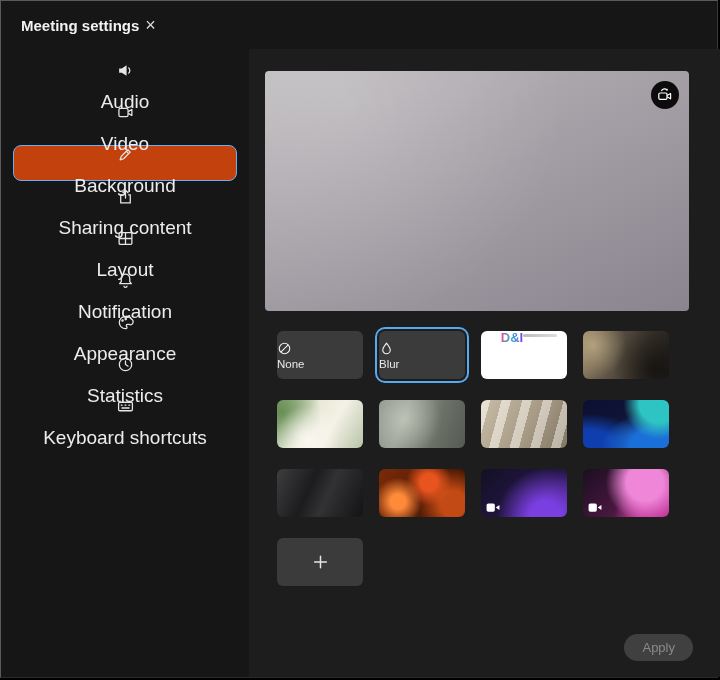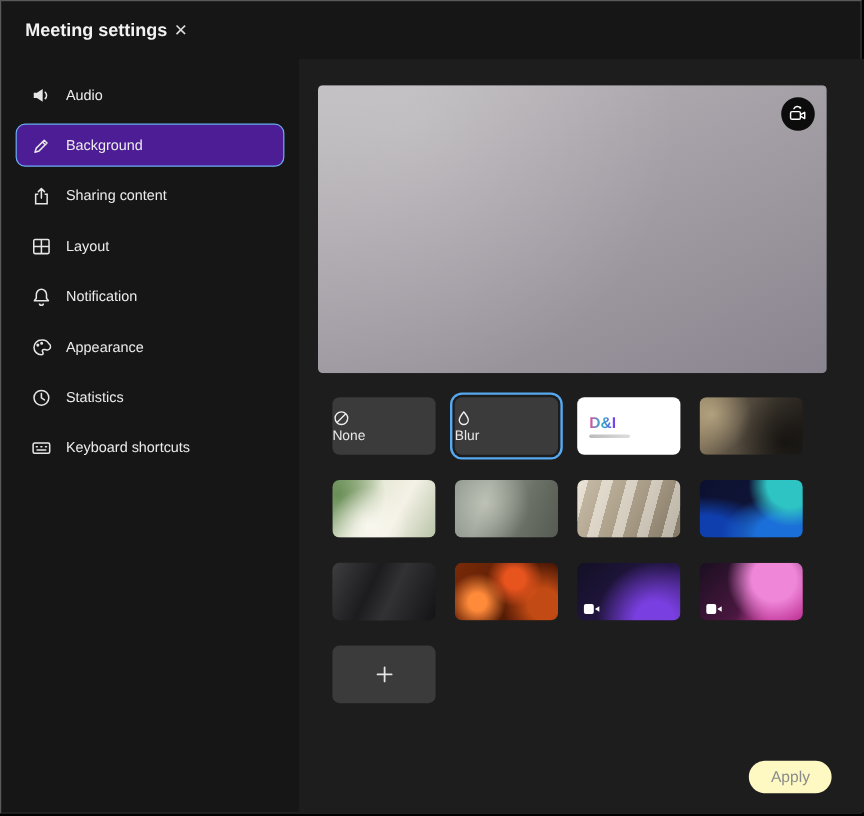--- a/index.html
+++ b/index.html
@@ -4,43 +4,43 @@
 <style>
   html,body{margin:0;padding:0;background:#000;}
   body{width:720px;height:680px;font-family:"Liberation Sans",sans-serif;color:#e8e8e8;overflow:hidden;}
   .window{position:relative;width:718px;height:678px;background:#161616;border:1px solid #5a5a5a;border-bottom-color:#2a2a2a;border-right-color:#3a3a3a;box-sizing:border-box;display:flex;flex-direction:column;}
   .titlebar{height:48px;display:flex;align-items:center;justify-content:flex-start;padding:0 20px;flex:0 0 auto;}
   .title{font-size:15px;font-weight:700;color:#f2f2f2;}
   .close-btn{font-size:18px;color:#dcdcdc;cursor:pointer;line-height:1;padding:2px 6px;background:none;border:none;}
   .body{flex:1;display:flex;min-height:0;}
   
   .sidebar{width:248px;flex:0 0 auto;padding-top:6px;box-sizing:border-box;}
-  .side-item{height:36px;margin:6px 12px;display:flex;align-items:center;gap:12px;padding:0 12px;border-radius:8px;border:1px solid transparent;cursor:pointer;font-size:12px;color:#ececec;box-sizing:border-box;}
-  .side-item.selected{background:#4c1d95;border-color:#6aaef5;}
+  .side-item{height:36px;margin:6px 12px;display:flex;align-items:center;gap:12px;padding:0 12px;border-radius:8px;border:1px solid transparent;cursor:pointer;font-size:19px;color:#ececec;box-sizing:border-box;flex-direction:column;}
+  .side-item.selected{background:#c2410c;border-color:#6aaef5;}
   .icon{width:17px;height:17px;display:inline-flex;align-items:center;justify-content:center;color:#e6e6e6;flex:0 0 auto;}
   .icon svg{width:17px;height:17px;display:block;}
   
   .main{flex:1;background:#1d1d1d;position:relative;padding:22px 32px 0 16px;box-sizing:border-box;}
   .heading{font-size:19px;font-weight:700;color:#f4f4f4;margin:0 0 16px 0;}
   .preview{position:relative;width:424px;height:240px;border-radius:4px;background:
       radial-gradient(circle at 18% 12%, rgba(255,255,255,.18), transparent 55%),
       linear-gradient(155deg,#bdbabd 0%,#aaa5ab 35%,#9b959d 65%,#8a8490 100%);}
   .flip-btn{position:absolute;top:10px;right:10px;width:28px;height:28px;border-radius:50%;background:#0c0c0c;border:none;display:flex;align-items:center;justify-content:center;cursor:pointer;color:#fff;}
   .flip-btn svg{width:16px;height:16px;}
   
   .tiles{margin:20px 0 0 12px;display:grid;grid-template-columns:repeat(4,86px);grid-auto-rows:48px;column-gap:16px;row-gap:21px;}
   .tile{width:86px;height:48px;border-radius:6px;cursor:pointer;position:relative;box-sizing:border-box;overflow:hidden;}
   .tile.choice{background:#3b3b3b;display:flex;flex-direction:column;align-items:flex-start;justify-content:center;gap:2px;overflow:visible;}
   .tile.choice .icon{color:#f0f0f0;width:15px;height:15px;}
   .tile-label{font-size:11.5px;color:#e8e8e8;}
   .tile.selected{box-shadow:0 0 0 2px #1d1d1d,0 0 0 4px #57a9f0;}
   .cam-badge{position:absolute;left:5px;bottom:4px;width:14px;height:11px;}
   .cam-badge svg{width:14px;height:11px;display:block;}
   
-  .t-logo{background:#fff;display:flex;flex-direction:column;align-items:flex-start;justify-content:center;padding-left:10px;}
+  .t-logo{background:#fff;display:flex;flex-direction:row;align-items:flex-start;justify-content:center;padding-left:10px;}
   .t-logo .logo-text{font-size:13px;font-weight:700;background:linear-gradient(90deg,#e8489a,#27b5c9 45%,#7a3ae8);-webkit-background-clip:text;background-clip:text;color:transparent;line-height:1;}
   .t-logo .logo-sub{margin-top:3px;width:34px;height:3px;border-radius:2px;background:linear-gradient(90deg,#bbb,#ddd);}
   .t-office{background:
       radial-gradient(circle at 82% 78%, rgba(0,0,0,.55), transparent 52%),
       radial-gradient(circle at 12% 30%, rgba(225,205,160,.55), transparent 40%),
       linear-gradient(100deg,#8a7a5e 0%,#5c5244 35%,#3a342c 70%,#26221e 100%);}
   .t-room{background:
       radial-gradient(circle at 35% 80%, rgba(250,248,240,.95), transparent 48%),
       radial-gradient(circle at 5% 25%, rgba(90,130,70,.8), transparent 45%),
       linear-gradient(120deg,#8fae7f 0%,#e8ead8 38%,#f4f1e6 62%,#b8c4a8 100%);}
@@ -65,21 +65,21 @@
   .t-purple{background:
       radial-gradient(circle at 75% 100%, #7a3fe0 0 20%, transparent 60%),
       linear-gradient(135deg,#131024 0%,#241646 60%,#4a2590 100%);}
   .t-pink{background:
       radial-gradient(circle at 72% 28%, #ef86d8 0 26%, transparent 55%),
       radial-gradient(circle at 90% 88%, #c2389a 0 22%, transparent 52%),
       linear-gradient(135deg,#1a0f20 0%,#4a1740 55%,#c2489e 100%);}
   .add-tile{background:#3b3b3b;display:flex;align-items:center;justify-content:center;color:#f0f0f0;}
   .add-tile svg{width:18px;height:18px;}
   
-  .apply-btn{position:absolute;right:28px;bottom:16px;padding:6px 18px;border-radius:16px;background:#fef9c3;border:none;color:#8a8a8a;font-size:13px;font-family:inherit;cursor:default;}
+  .apply-btn{position:absolute;right:28px;bottom:16px;padding:6px 18px;border-radius:16px;background:#404040;border:none;color:#8a8a8a;font-size:13px;font-family:inherit;cursor:default;}
 </style>
 </head>
 <body>
 
 <div class="window">
 
   <div class="titlebar">
     <div class="title">Meeting settings</div>
     <button class="close-btn"><span>×</span></button>
   </div>
@@ -91,20 +91,29 @@
       <div class="side-item">
         <span class="icon">
           <svg viewBox="0 0 16 16">
               <path d="M2 6v4h2.5L9 13V3L4.5 6H2z" fill="currentColor"></path>
               <path d="M11 5.5a3.5 3.5 0 0 1 0 5" stroke="currentColor" fill="none" stroke-width="1.2" stroke-linecap="round"></path>
             </svg>
         </span>
         <span>Audio</span>
       </div>
 
+      <div class="side-item">
+        <span class="icon">
+          <svg viewBox="0 0 16 16" fill="none" stroke="currentColor" stroke-width="1.2">
+              <rect x="1.8" y="4.2" width="8.6" height="7.6" rx="1.5"></rect>
+              <path d="M10.6 7.2L14 5.2v5.6l-3.4-2" stroke-linejoin="round"></path>
+            </svg>
+        </span>
+        <span>Video</span>
+      </div>
 
       <div class="side-item selected">
         <span class="icon">
           <svg viewBox="0 0 16 16" fill="none" stroke="currentColor" stroke-width="1.2">
               <path d="M3 13l1-3.2 6.2-6.2 2.2 2.2L6.2 12 3 13z" stroke-linejoin="round"></path>
               <path d="M8.8 5l2.2 2.2"></path>
             </svg>
         </span>
         <span>Background</span>
       </div>

